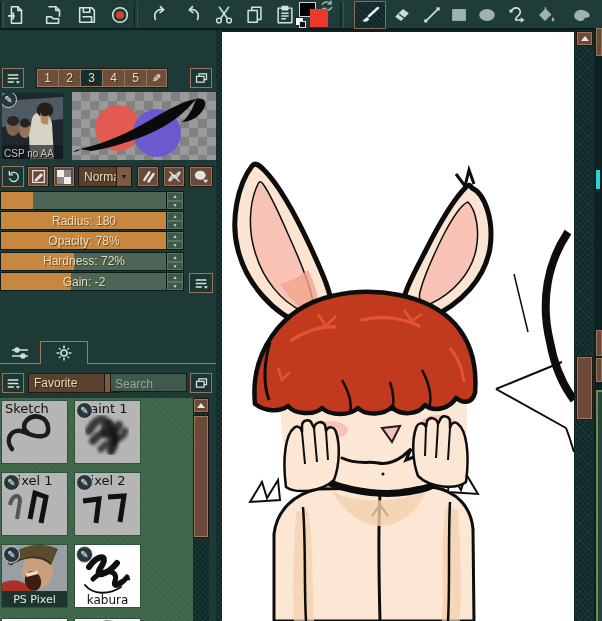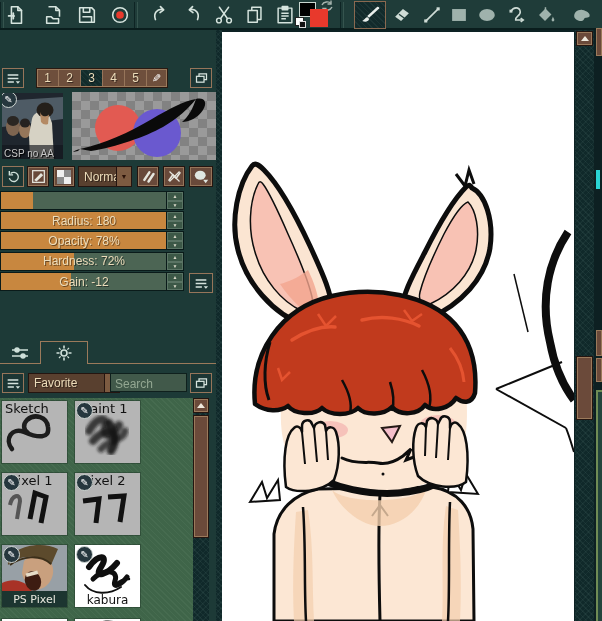--- a/index.html
+++ b/index.html
@@ -431,21 +431,21 @@
     <div class="slider" style="top:201px">
       <div class="slider-fill" style="width: 166px;"></div>
       <span class="slider-text cream">Hardness: 72%</span>
       <div class="spinner">
           <span class="spin-b">▲</span>
           <span class="spin-b">▼</span>
         </div>
     </div>
     <div class="slider" style="top:222px">
       <div class="slider-fill" style="width: 73.04px;"></div>
-      <span class="slider-text cream">Gain: -12</span>
+      <span class="slider-text cream">Gain: -2</span>
       <div class="spinner">
           <span class="spin-b">▲</span>
           <span class="spin-b">▼</span>
         </div>
     </div>
     <div class="slider" style="top:242px">
       <div class="slider-fill" style="width: 69.72px;"></div>
       <div class="spinner">
           <span class="spin-b">▲</span>
           <span class="spin-b">▼</span>

